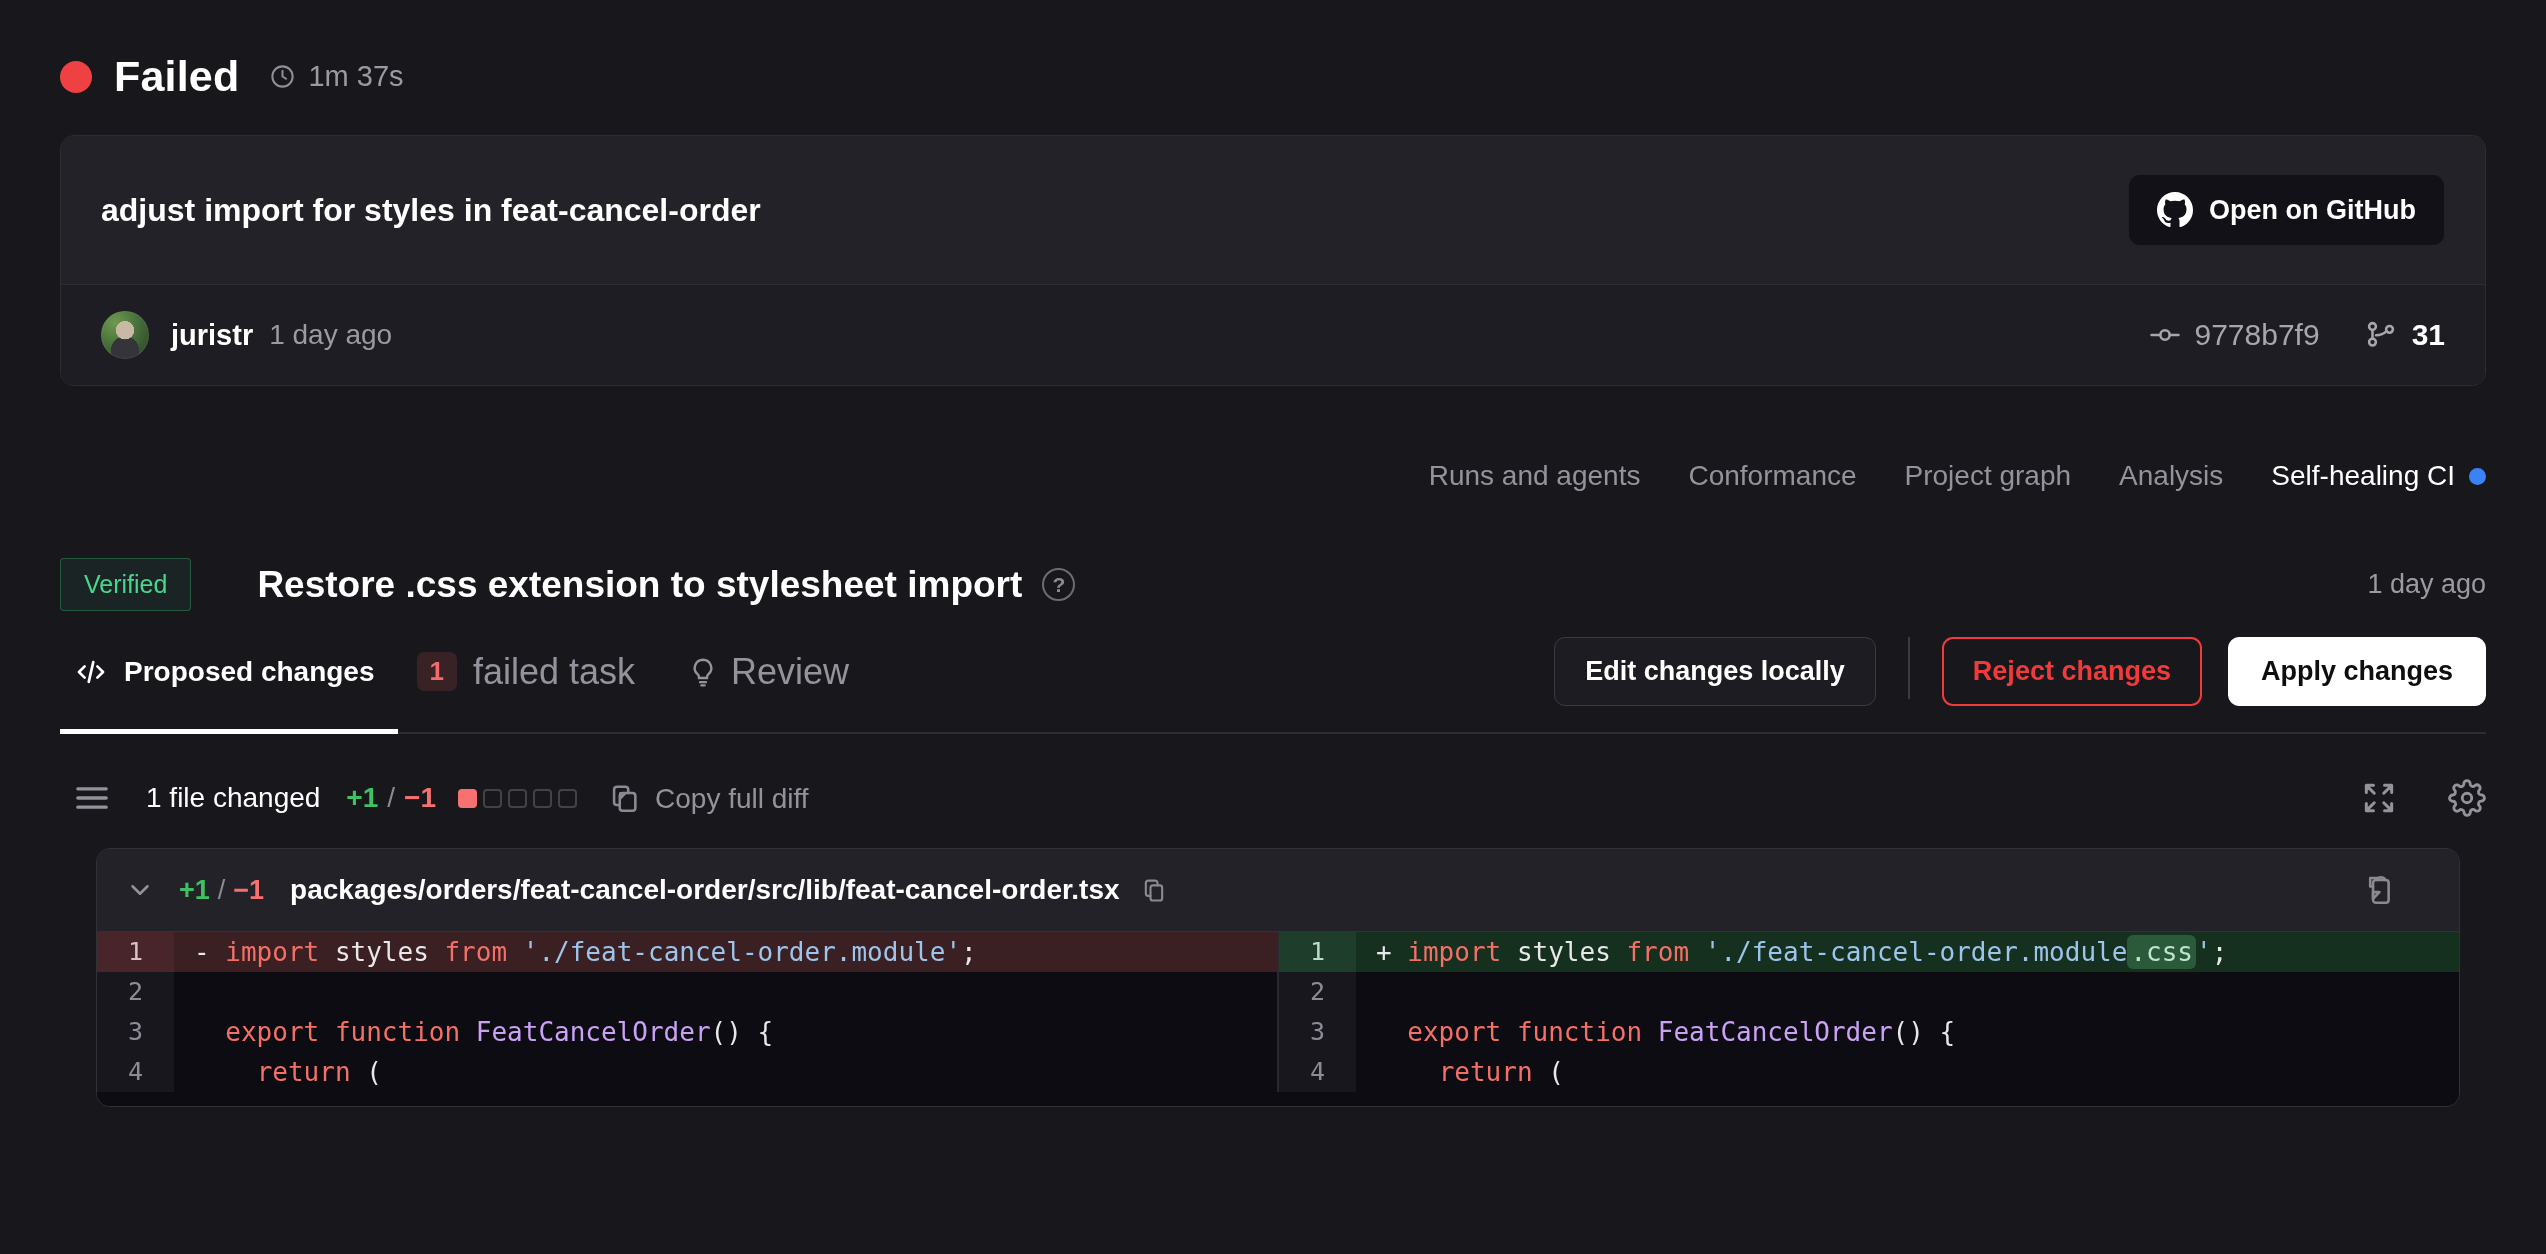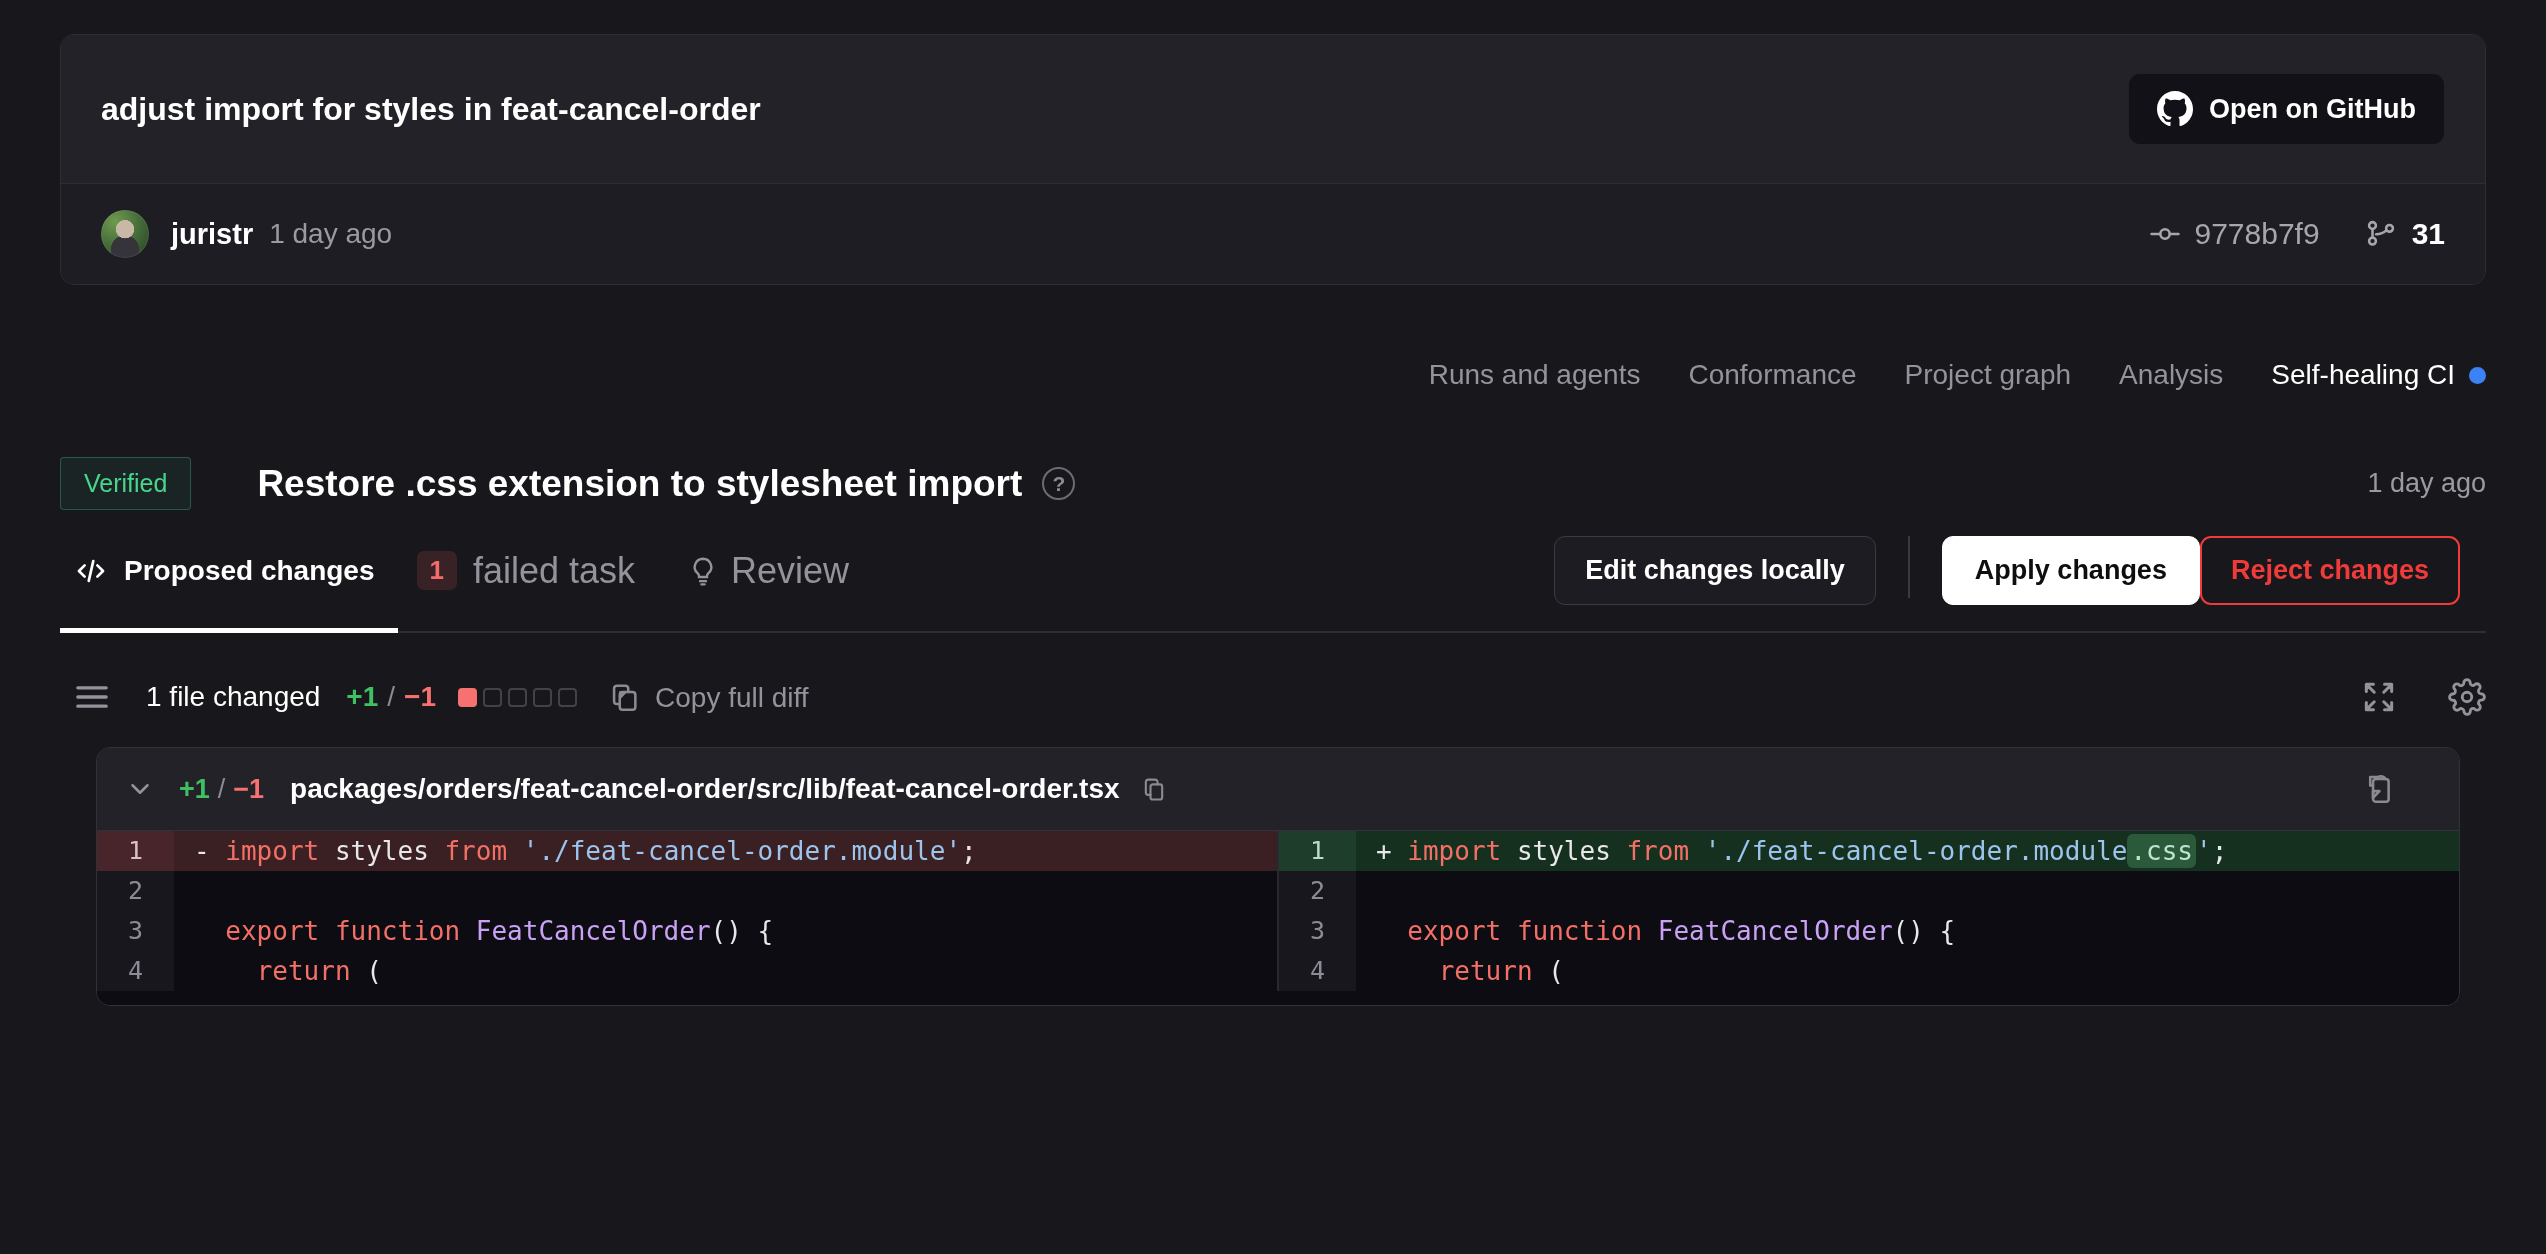--- a/index.html
+++ b/index.html
@@ -109,20 +109,31 @@
   .tok-p { color:#e8e8ea; }
   .tok-hl { background:#2b5a3a; border-radius:6px; padding:2px 3px; color:#bfe3cd; }
 
   svg { display:block; }
 </style>
 </head>
 <body>
 
 <div class="page">
 
+  <div class="status-row">
+    <div class="status-dot"></div>
+    <div class="status-label">Failed</div>
+    <div class="status-clock">
+      <svg width="27" height="27" viewBox="0 0 24 24" fill="none" stroke="currentColor" stroke-width="1.8" stroke-linecap="round">
+          <circle cx="12" cy="12" r="9"></circle>
+          <path d="M12 7v5l3.2 2"></path>
+        </svg>
+    </div>
+    <div class="status-duration">1m 37s</div>
+  </div>
 
   <div class="commit-card">
     <div class="card-title-row">
       <div class="card-title">adjust import for styles in feat-cancel-order</div>
       <div class="github-btn">
         <svg width="36" height="36" viewBox="0 0 16 16" fill="#ffffff">
             <path d="M8 0C3.58 0 0 3.58 0 8c0 3.54 2.29 6.53 5.47 7.59.4.07.55-.17.55-.38 0-.19-.01-.82-.01-1.49-2.01.37-2.53-.49-2.69-.94-.09-.23-.48-.94-.82-1.13-.28-.15-.68-.52-.01-.53.63-.01 1.08.58 1.23.82.72 1.21 1.87.87 2.33.66.07-.52.28-.87.51-1.07-1.78-.2-3.64-.89-3.64-3.95 0-.87.31-1.59.82-2.15-.08-.2-.36-1.02.08-2.12 0 0 .67-.21 2.2.82.64-.18 1.32-.27 2-.27s1.36.09 2 .27c1.53-1.04 2.2-.82 2.2-.82.44 1.1.16 1.92.08 2.12.51.56.82 1.27.82 2.15 0 3.07-1.87 3.75-3.65 3.95.29.25.54.73.54 1.48 0 1.07-.01 1.93-.01 2.2 0 .21.15.46.55.38A8.01 8.01 0 0 0 16 8c0-4.42-3.58-8-8-8z"></path>
           </svg>
         <span>Open on GitHub</span>
       </div>
@@ -181,22 +192,22 @@
     <div class="tab tab-review">
       <svg width="32" height="32" viewBox="0 0 24 24" fill="none" stroke="currentColor" stroke-width="1.8" stroke-linecap="round">
           <path d="M12 2.8a6.2 6.2 0 0 0-4.1 10.84c.64.58 1.1 1.4 1.1 2.13v.73h6v-.73c0-.73.46-1.55 1.1-2.13A6.2 6.2 0 0 0 12 2.8z"></path>
           <path d="M9.8 19.6h4.4M10.8 22h2.4"></path>
         </svg>
       <span class="tab-label">Review</span>
     </div>
     <div class="actions">
       <button class="btn btn-edit">Edit changes locally</button>
       <div class="actions-divider"></div>
+      <button class="btn btn-reject">Reject changes</button>
       <button class="btn btn-apply">Apply changes</button>
-      <button class="btn btn-reject">Reject changes</button>
     </div>
     <div class="active-underline"></div>
   </div>
 
   <div class="diff-toolbar">
     <div class="icon-btn">
       <svg width="40" height="40" viewBox="0 0 24 24" fill="none" stroke="currentColor" stroke-width="2" stroke-linecap="round">
           <path d="M3.5 6.5h17M3.5 12h17M3.5 17.5h17"></path>
         </svg>
     </div>

